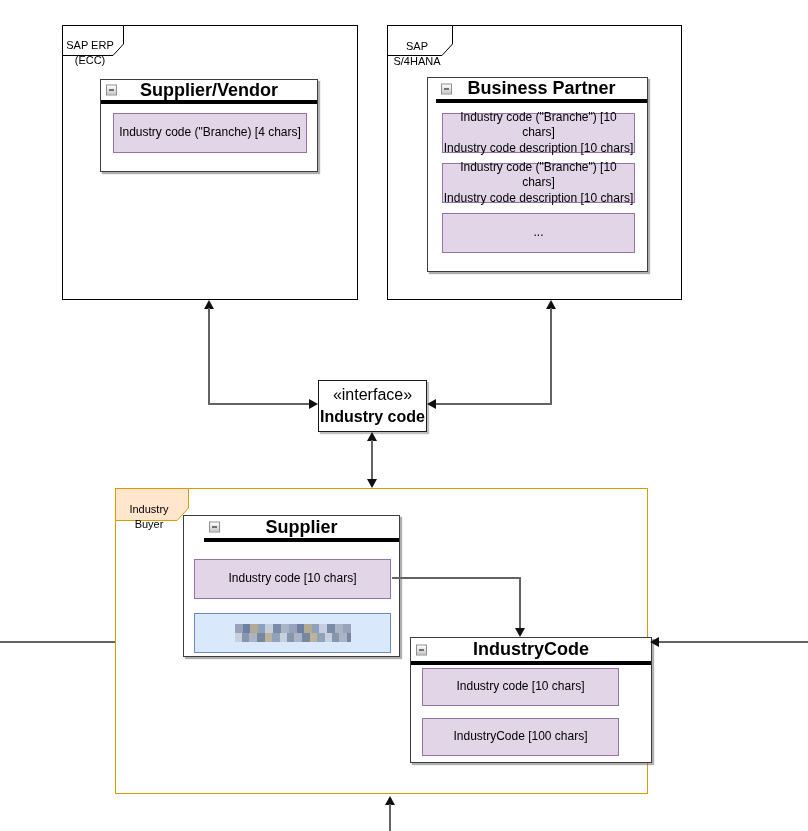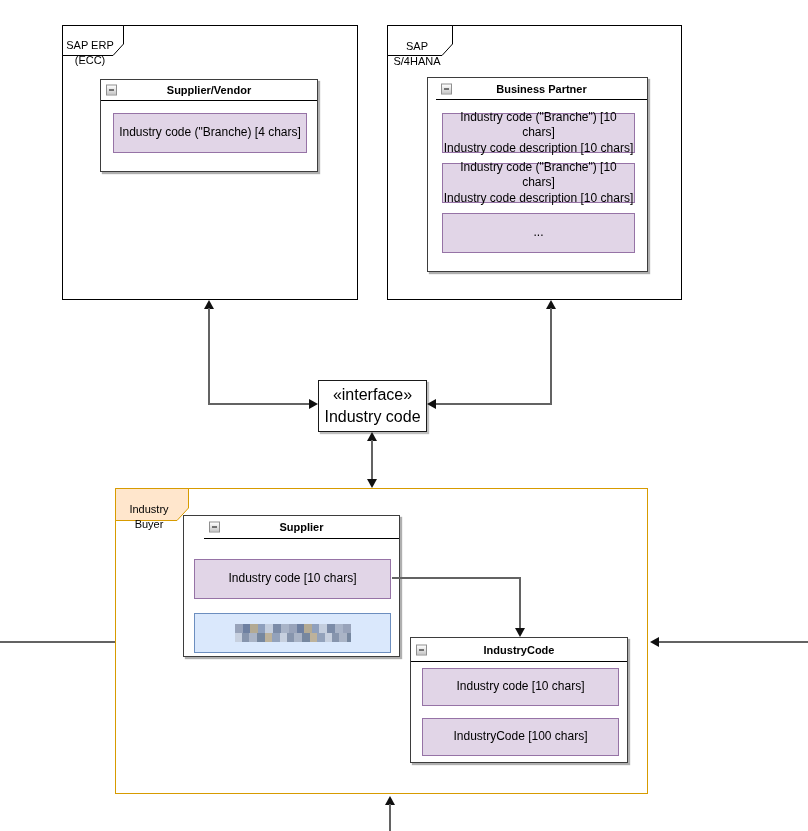--- a/index.html
+++ b/index.html
@@ -19,23 +19,23 @@
     align-items:center;justify-content:center;
     font-size:11px;font-weight:normal;line-height:1.3;text-align:center;
     padding-right:6px;box-sizing:border-box;margin-top:24px;
   }
   
   .classbox{
     position:absolute;background:#fff;border:1px solid #3d3d3d;box-sizing:border-box;
     box-shadow:2px 2px 1px rgba(110,110,110,0.55);
   }
   .classbox .hdr{
-    position:relative;border-bottom:1px solid #000000;
+    position:relative;border-bottom:4px solid #000000;
     display:flex;align-items:center;justify-content:center;
-    font-weight:bold;font-size:11px;
+    font-weight:bold;font-size:18px;
   }
   .minus{
     position:absolute;left:5px;top:50%;transform:translateY(-50%);
     width:11px;height:11px;box-sizing:border-box;
     background:linear-gradient(#ffffff,#c6c6c6);
     border:1px solid #8f8f8f;
   }
   .minus::after{
     content:"";position:absolute;left:2px;right:2px;top:4px;height:1px;background:#000;
   }
@@ -55,21 +55,21 @@
     background-size:100% 9px,100% 9px;
     background-position:0 0,0 9px;
     background-repeat:no-repeat,no-repeat;
   }
   
   .iface{
     position:absolute;background:#fff;border:1px solid #1a1a1a;box-sizing:border-box;
     display:flex;flex-direction:column;align-items:center;justify-content:center;
     font-size:16px;line-height:1.35;box-shadow:2px 2px 1px rgba(110,110,110,0.45);
   }
-  .iface .nm{font-weight:normal;}
+  .iface .nm{font-weight:bold;}
   
   .line{position:absolute;background:#636363;}
   .arrow{position:absolute;width:0;height:0;}
   .arrow.up{border-left:5px solid transparent;border-right:5px solid transparent;border-bottom:9px solid #101010;}
   .arrow.down{border-left:5px solid transparent;border-right:5px solid transparent;border-top:9px solid #101010;}
   .arrow.left{border-top:5px solid transparent;border-bottom:5px solid transparent;border-right:9px solid #101010;}
   .arrow.right{border-top:5px solid transparent;border-bottom:5px solid transparent;border-left:9px solid #101010;}
 </style>
 </head>
 <body>
@@ -146,21 +146,21 @@
     <span>Supplier</span>
   </div>
   <div class="field purple" style="left:10px;top:43px;width:197px;height:40px;">
     <span>Industry code [10 chars]</span>
   </div>
   <div class="field blue" style="left:10px;top:97px;width:197px;height:40px;">
     <span class="pixels"></span>
   </div>
 </div>
 
-<div class="classbox" style="left:410px;top:637px;width:218px;height:126px;">
+<div class="classbox" style="left:410px;top:637px;width:242px;height:126px;">
   <div class="hdr" style="height:23px;">
     <span class="minus"></span>
     <span>IndustryCode</span>
   </div>
   <div class="field purple" style="left:11px;top:30px;width:197px;height:38px;">
     <span>Industry code [10 chars]</span>
   </div>
   <div class="field purple" style="left:11px;top:80px;width:197px;height:38px;">
     <span>IndustryCode [100 chars]</span>
   </div>

